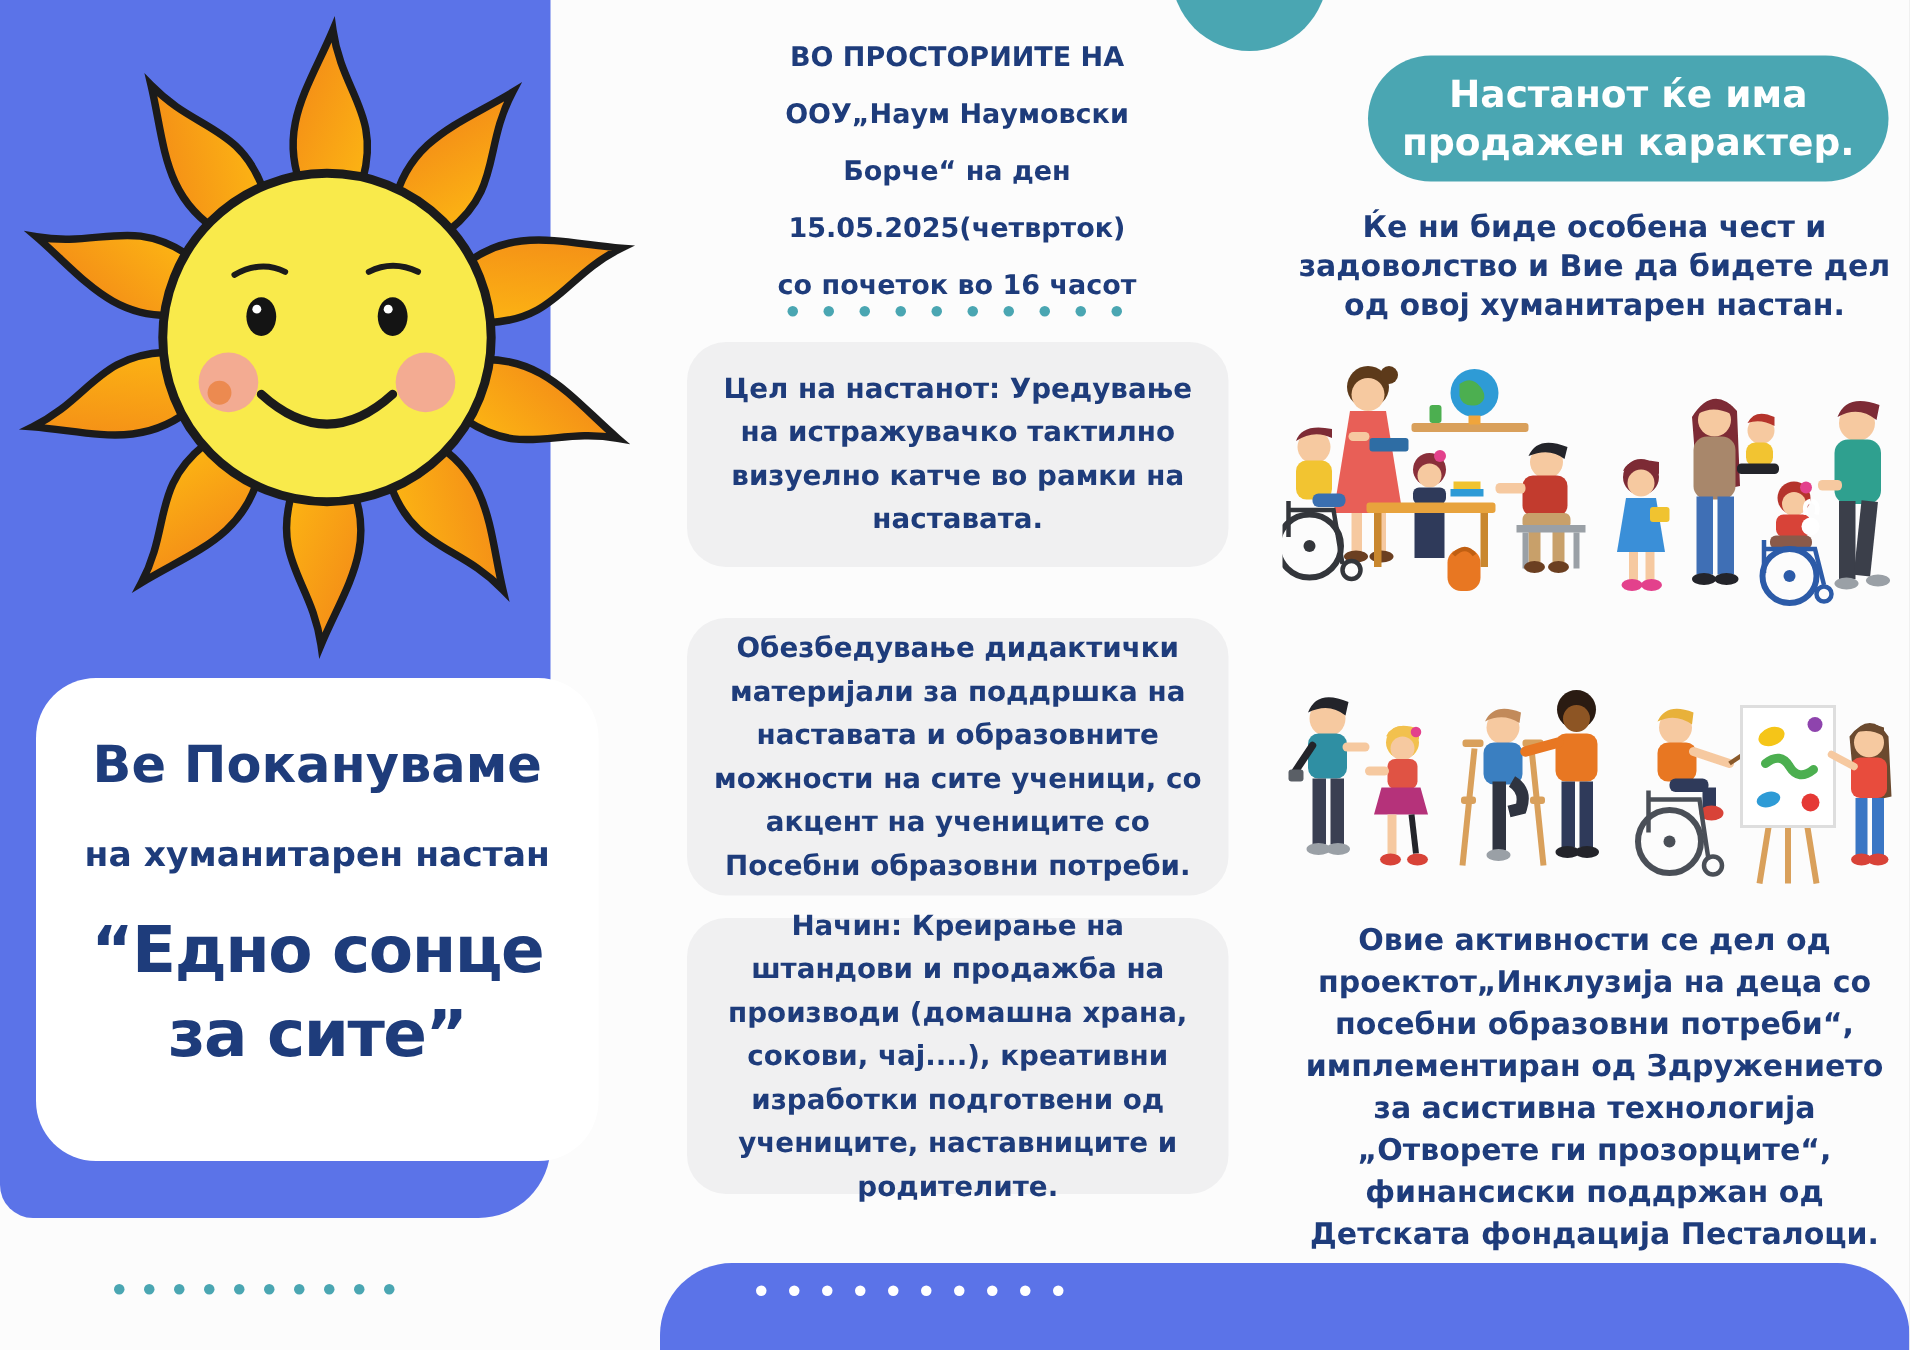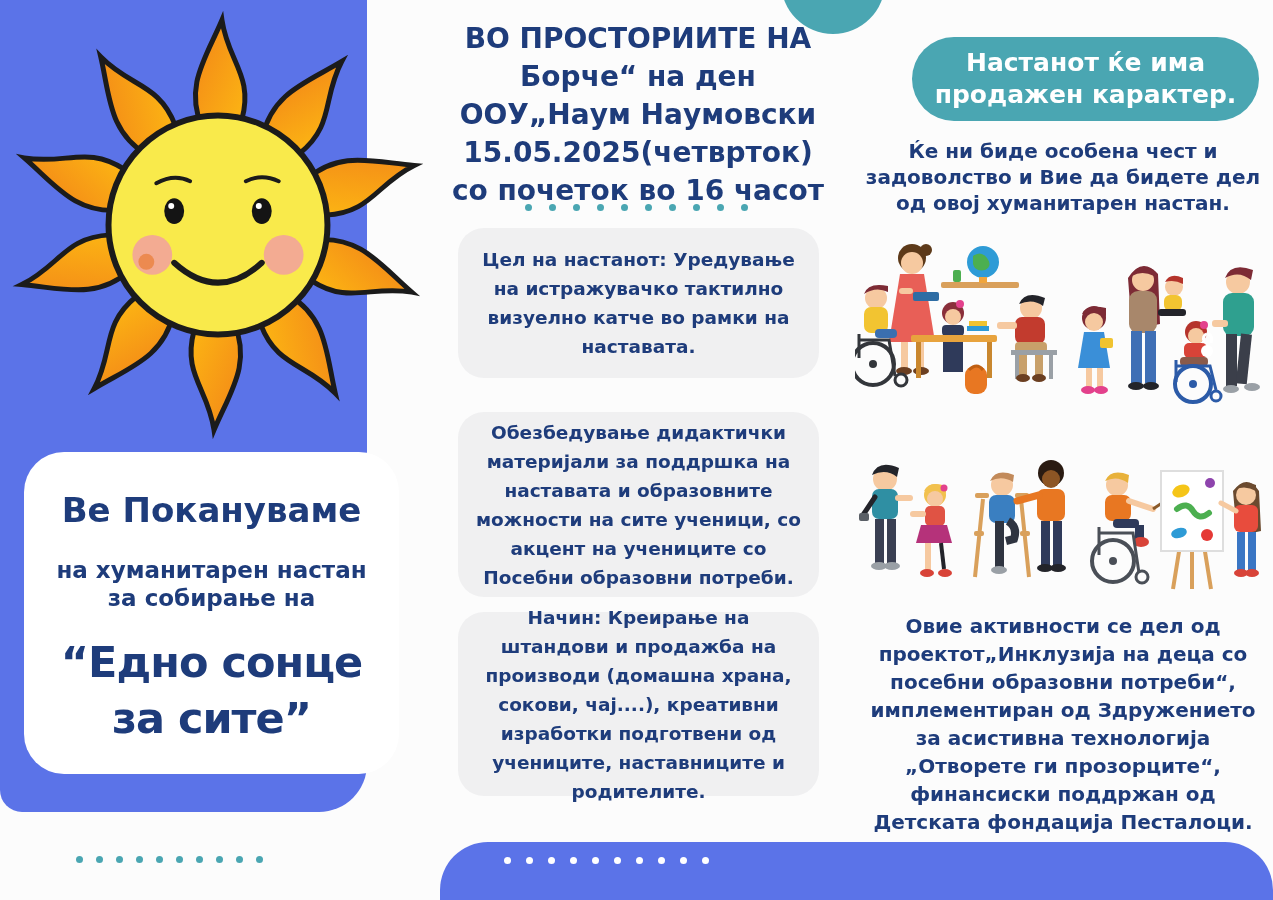--- a/index.html
+++ b/index.html
@@ -30,21 +30,21 @@
   .dots .dot{border-radius:50%;display:block;}
   .dots-teal .dot{width:7px;height:7px;background:var(--teal,#4aa6b2);}
   .dots-white .dot{width:7px;height:7px;background:#ffffff;}
   .dots-left{position:absolute;left:76px;top:856px;gap:13px;}
   .dots-middle{position:absolute;left:525px;top:204px;gap:17px;}
   .dots-bar{position:absolute;left:64px;top:15px;gap:15px;}
   
   .mid-header{
     position:absolute;left:448px;top:20px;width:380px;text-align:center;
   }
-  .mid-header div{font-size:28px;font-weight:600;line-height:38px;}
+  .mid-header div{font-size:18px;font-weight:600;line-height:38px;}
   .info-box{
     position:absolute;left:458px;width:361px;
     background:var(--gray,#f0f0f1);border-radius:26px;
     display:flex;align-items:center;justify-content:center;
     text-align:center;box-sizing:border-box;padding:10px 16px;
   }
   .info-box p{margin:0;font-size:18.5px;font-weight:bold;line-height:29px;}
   .box-1{top:228px;height:150px;}
   .box-2{top:412px;height:185px;}
   .box-3{top:612px;height:184px;}
@@ -137,21 +137,20 @@
 
           <path d="M -44 38 Q 0 78 44 38" fill="none" stroke="#1b1b1b" stroke-width="6" stroke-linecap="round"></path>
         </g>
       </svg>
     </div>
 
     <div class="invite-card">
       <div class="invite-heading">Ве Покануваме</div>
       <div class="invite-sub">
         <div>на хуманитарен настан</div>
-        <div>за собирање на</div>
       </div>
       <div class="event-title">
         <div>“Едно сонце</div>
         <div>за сите”</div>
       </div>
     </div>
   </div>
 
   <div class="dots dots-teal dots-left">
       <span class="dot"></span>
@@ -173,22 +172,22 @@
       <span class="dot"></span>
       <span class="dot"></span>
       <span class="dot"></span>
       <span class="dot"></span>
       <span class="dot"></span>
       <span class="dot"></span>
     </div>
 
   <div class="mid-header">
     <div>ВО ПРОСТОРИИТЕ НА</div>
+    <div>ООУ„Наум Наумовски</div>
     <div>Борче“ на ден</div>
-    <div>ООУ„Наум Наумовски</div>
     <div>15.05.2025(четврток)</div>
     <div>со почеток во 16 часот</div>
   </div>
 
   <div class="info-box box-1">
     <p>Цел на настанот: Уредување на истражувачко тактилно визуелно катче во рамки на наставата.</p>
   </div>
   <div class="info-box box-2">
     <p>Обезбедување дидактички материјали за поддршка на наставата и образовните можности на сите ученици, со акцент на учениците со Посебни образовни потреби.</p>
   </div>

